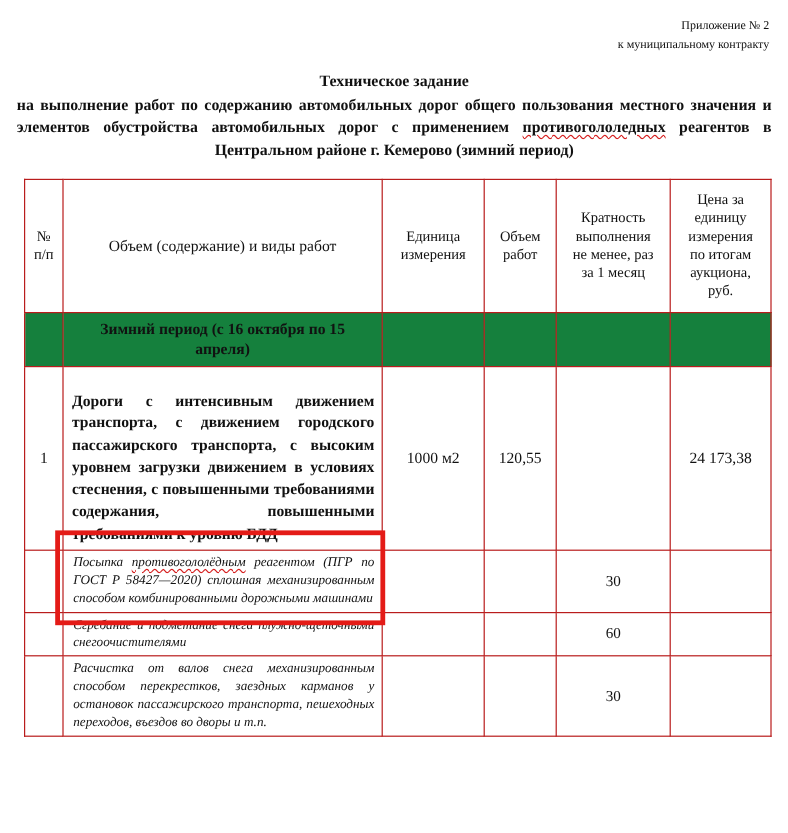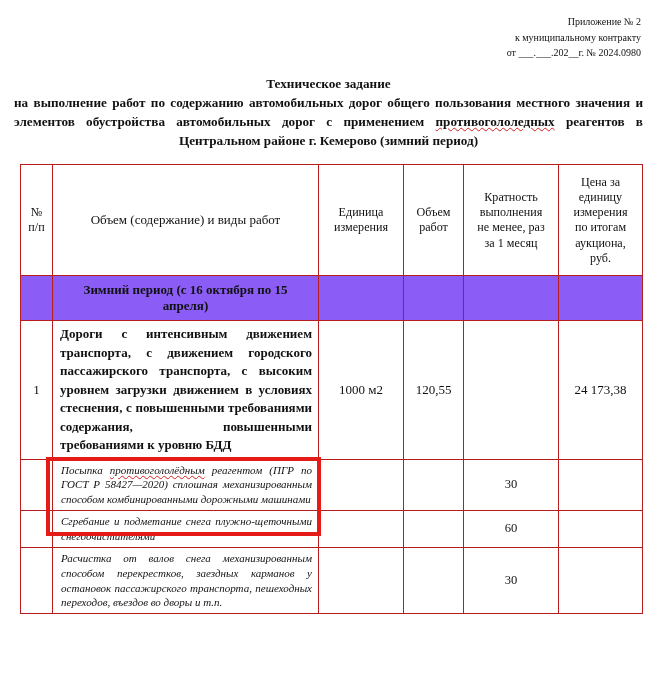--- a/index.html
+++ b/index.html
@@ -85,21 +85,21 @@
     text-align: center;
     font-size: 12.1px;
     line-height: 1.26;
     height: 104px;
     padding: 2px 3px;
   }
   .hdr .work-hdr { font-size: 13px; }
 
   
   .season td {
-    background: #8b5cf6;
+    background: #15803d;
     height: 38px;
   }
   .season .season-label {
     font-weight: bold;
     text-align: center;
     font-size: 13px;
     line-height: 1.3;
     padding: 2px 10px;
   }
 
@@ -107,21 +107,21 @@
   .rowmain .num {
     text-align: center;
     font-size: 13px;
   }
   .rowmain .work {
     font-weight: bold;
     font-size: 13px;
     line-height: 1.42;
     text-align: justify;
     text-align-last: left;
-    padding: 4px 6px 4px 7px;
+    padding: 19px 6px 4px 7px;
   }
   .rowmain .ctr { text-align: center; font-size: 13px; }
 
   
   .subrow .work {
     font-style: italic;
     font-size: 11px;
     line-height: 1.35;
     text-align: justify;
     text-align-last: left;
@@ -138,21 +138,20 @@
   }
 </style>
 </head>
 <body>
 
 <div class="page">
 
   <div class="doc-header">
     <div>Приложение № 2</div>
     <div>к муниципальному контракту</div>
-    <div>от ___.___.202__г. № 2024.0980</div>
   </div>
 
   <div class="title-block">
     <div class="title-main">Техническое задание</div>
     <div class="title-sub"><span>на выполнение работ по содержанию  автомобильных  дорог  общего  пользования местного  значения  и элементов  обустройства  автомобильных  дорог  с применением </span><span class="spell-underline">противогололедных</span><span>  реагентов  в Центральном  районе  г. Кемерово  (зимний период)</span></div>
   </div>
 
   <div class="table-wrap">
     <table class="tz">
       <colgroup>

